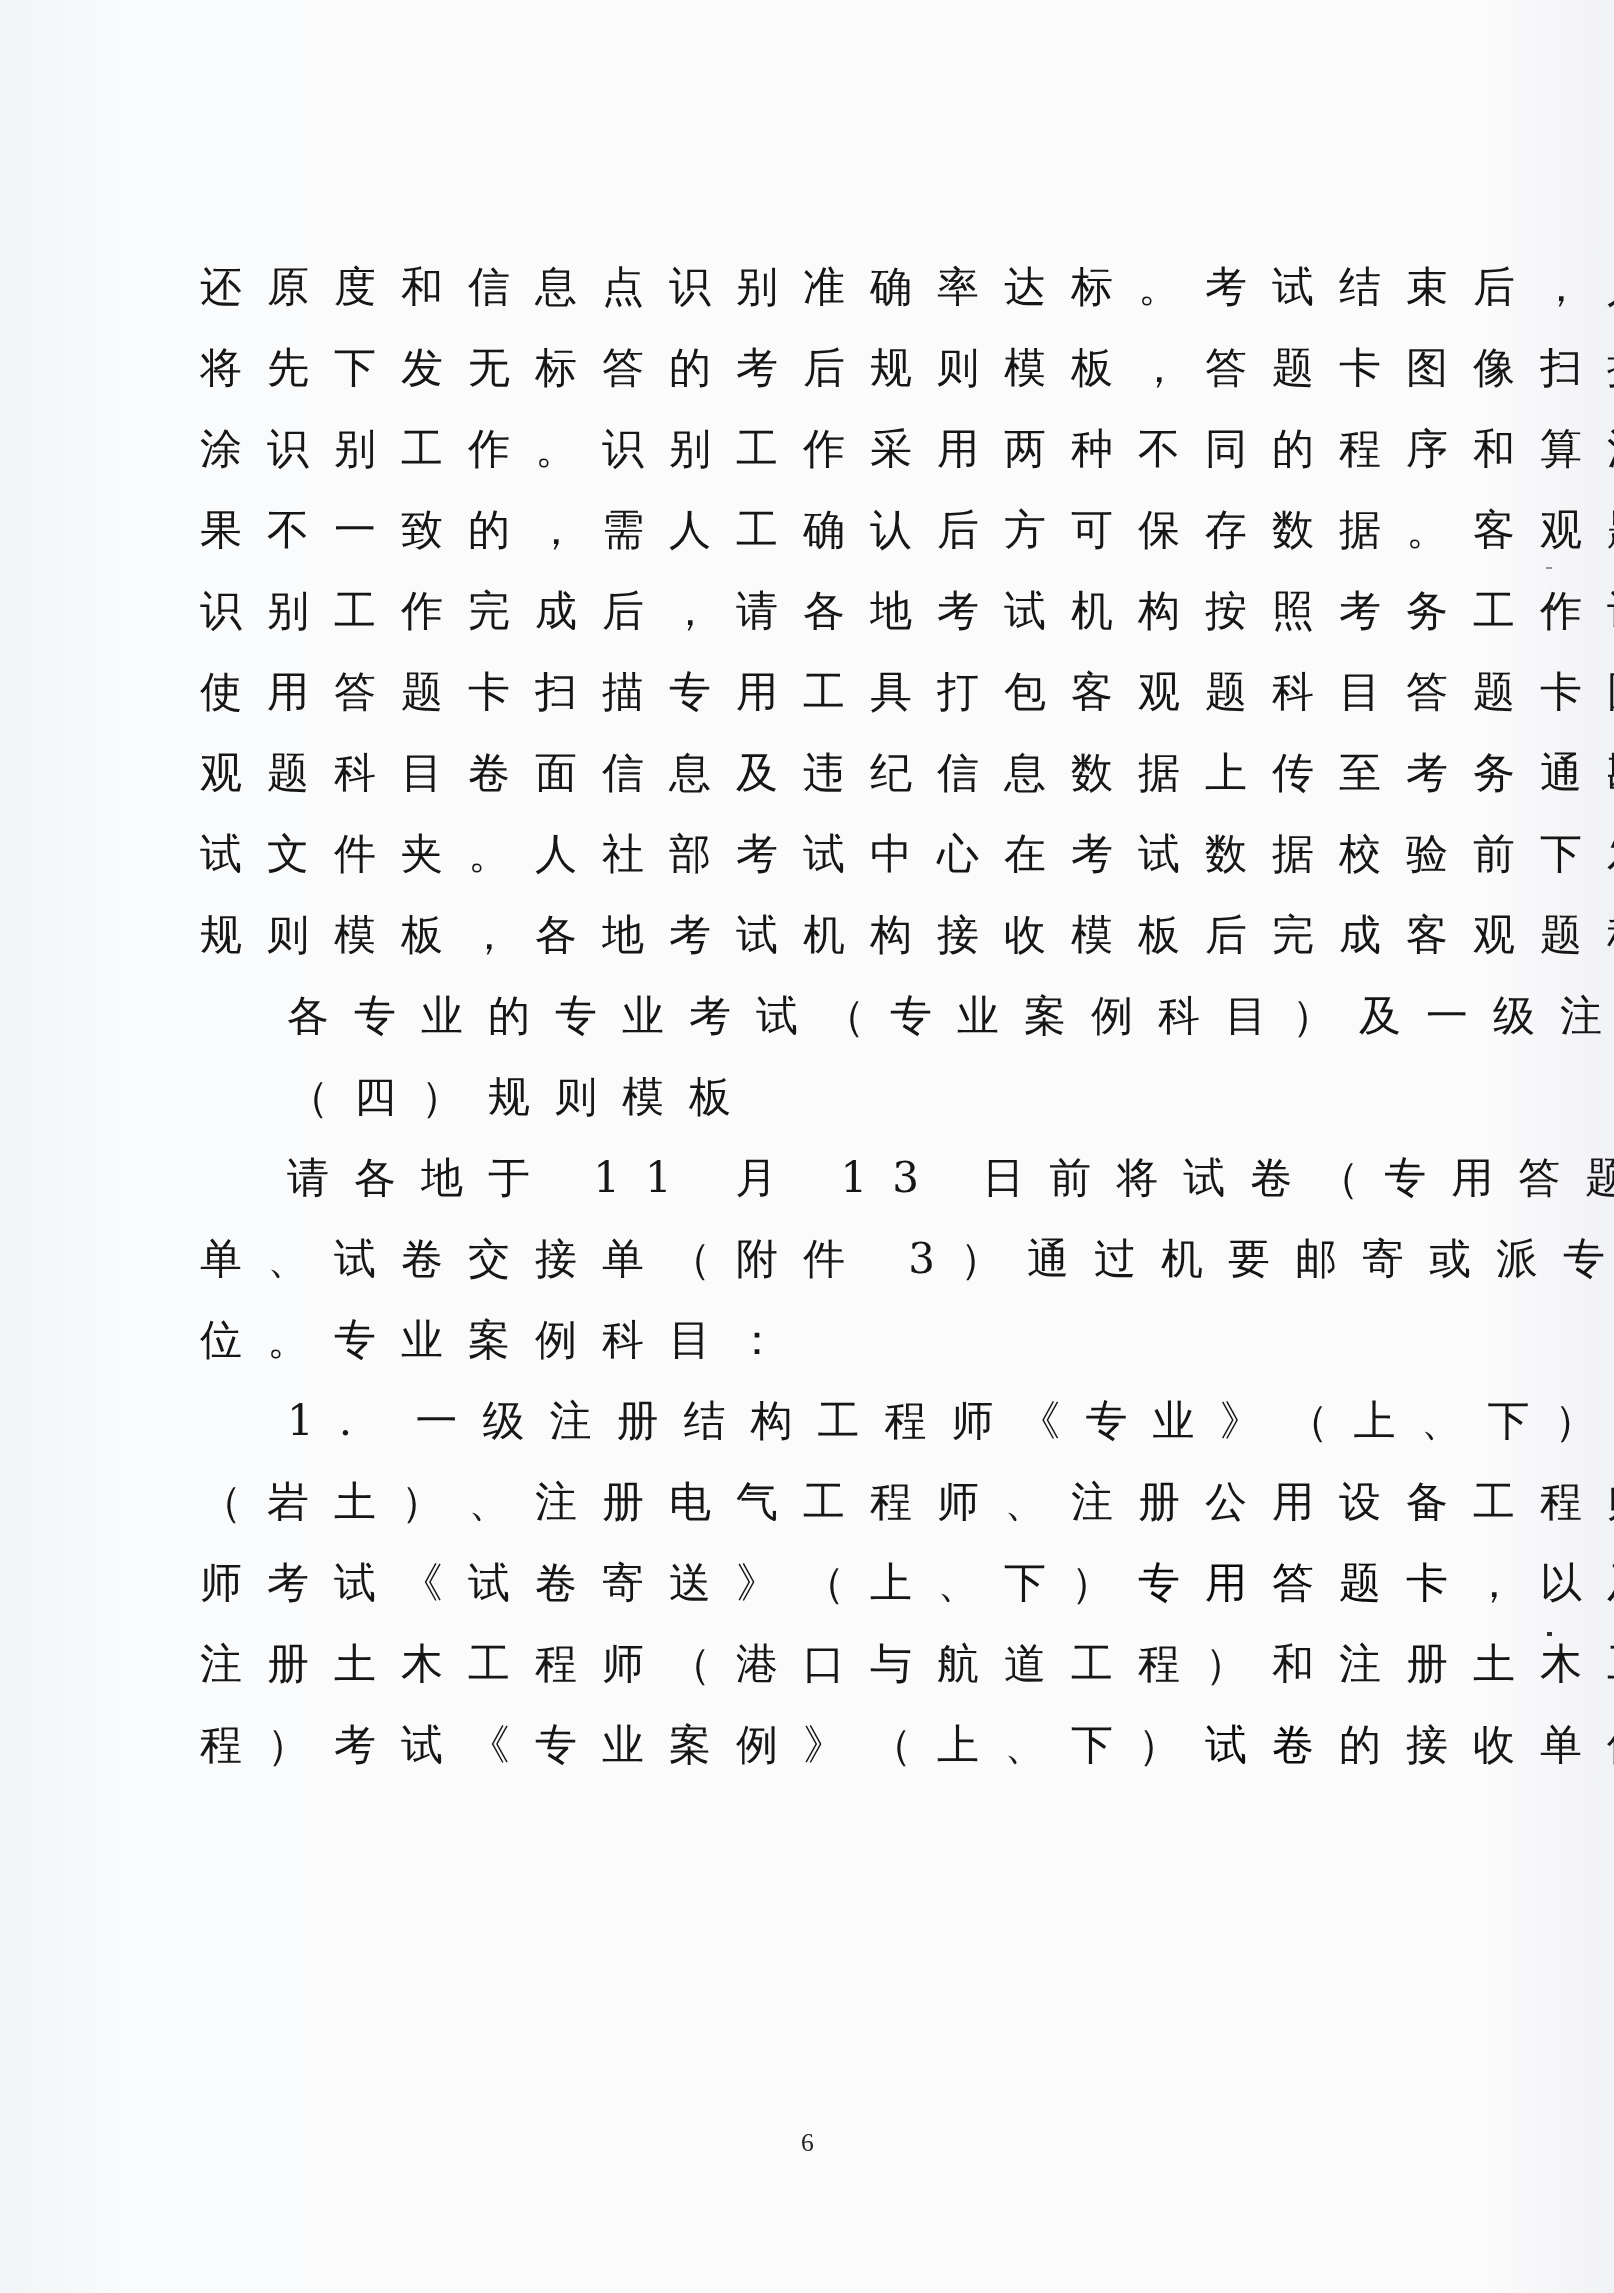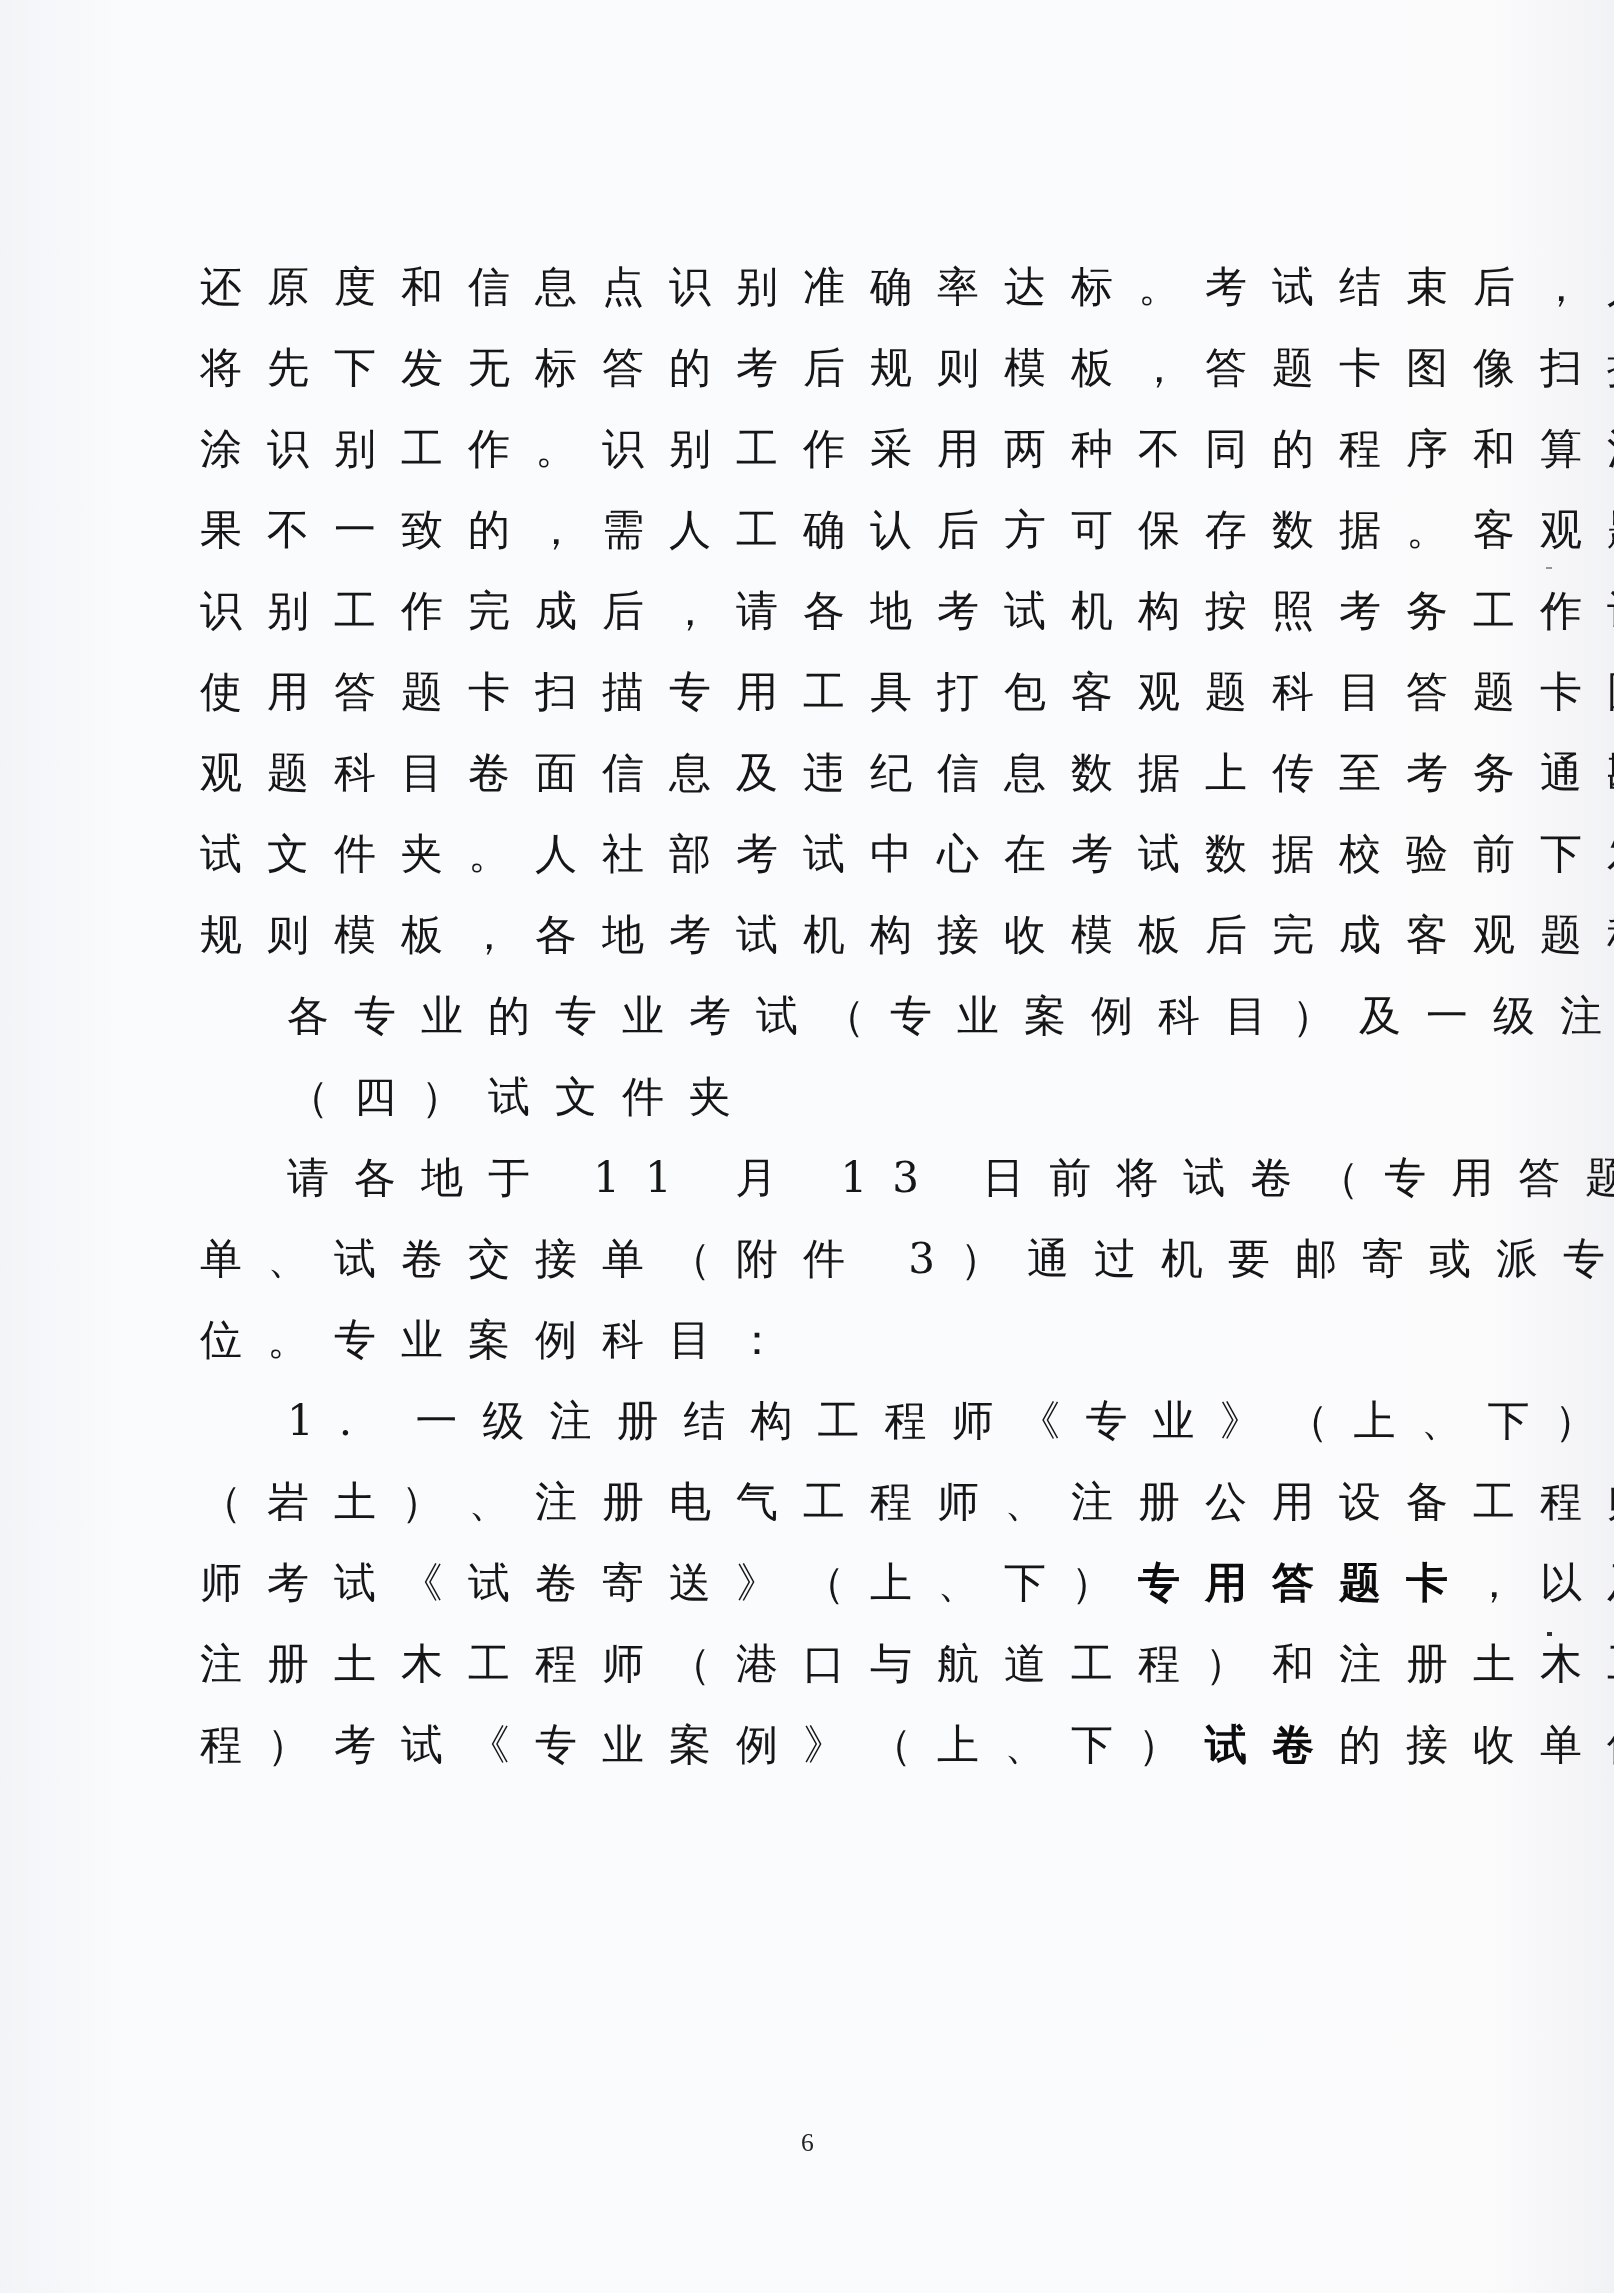--- a/index.html
+++ b/index.html
@@ -33,21 +33,21 @@
     line-height: 81px;
     font-size: 42px;
     white-space: nowrap;
     letter-spacing: 25px;
     color: #161616;
   }
   .line.indent {
     padding-left: 87px;
   }
   .bold {
-    font-weight: bold;
+    font-weight: normal;
     color: #0c0c0c;
   }
   .page-number {
     position: absolute;
     left: 0;
     width: 1615px;
     top: 2128px;
     text-align: center;
     font-size: 25.6px;
     font-family: "Liberation Serif", serif;
@@ -66,21 +66,21 @@
       <div class="line"><span>还原度和信息点识别准确率达标。考试结束后，人社部考试中心</span></div>
       <div class="line"><span>将先下发无标答的考后规则模板，答题卡图像扫描完成后进行填</span></div>
       <div class="line"><span>涂识别工作。识别工作采用两种不同的程序和算法进行，识别结</span></div>
       <div class="line"><span>果不一致的，需人工确认后方可保存数据。客观题答题卡扫描、</span></div>
       <div class="line"><span>识别工作完成后，请各地考试机构按照考务工作计划时间要求，</span></div>
       <div class="line"><span>使用答题卡扫描专用工具打包客观题科目答题卡图像数据，与客</span></div>
       <div class="line"><span>观题科目卷面信息及违纪信息数据上传至考务通勘察设计相应考</span></div>
       <div class="line"><span>试文件夹。人社部考试中心在考试数据校验前下发含标答的考后</span></div>
       <div class="line"><span>规则模板，各地考试机构接收模板后完成客观题科目评分和数据</span></div>
       <div class="line indent"><span>各专业的专业考试（专业案例科目）及一级注册结构工程师</span></div>
-      <div class="line indent"><span>（四）试文件夹</span></div>
+      <div class="line indent"><span>（四）规则模板</span></div>
       <div class="line indent"><span>请各地于 11 月 13 日前将试卷（专用答题卡）、考场情况记录</span></div>
       <div class="line"><span>单、试卷交接单（附件 3）通过机要邮寄或派专人送到试卷接收单</span></div>
       <div class="line"><span>位。专业案例科目：</span></div>
       <div class="line indent"><span>1. 一级注册结构工程师《专业》（上、下）、注册土木工程师</span></div>
       <div class="line"><span>（岩土）、注册电气工程师、注册公用设备工程师、注册化工工程</span></div>
       <div class="line"><span>师考试《试卷寄送》（上、下）</span><span class="bold">专用答题卡</span><span>，以及注册环保工程师、</span></div>
       <div class="line"><span>注册土木工程师（港口与航道工程）和注册土木工程师（道路工</span></div>
       <div class="line"><span>程）考试《专业案例》（上、下）</span><span class="bold">试卷</span><span>的接收单位通讯方式：</span></div>
     </div>
   <div class="page-number">6</div>

